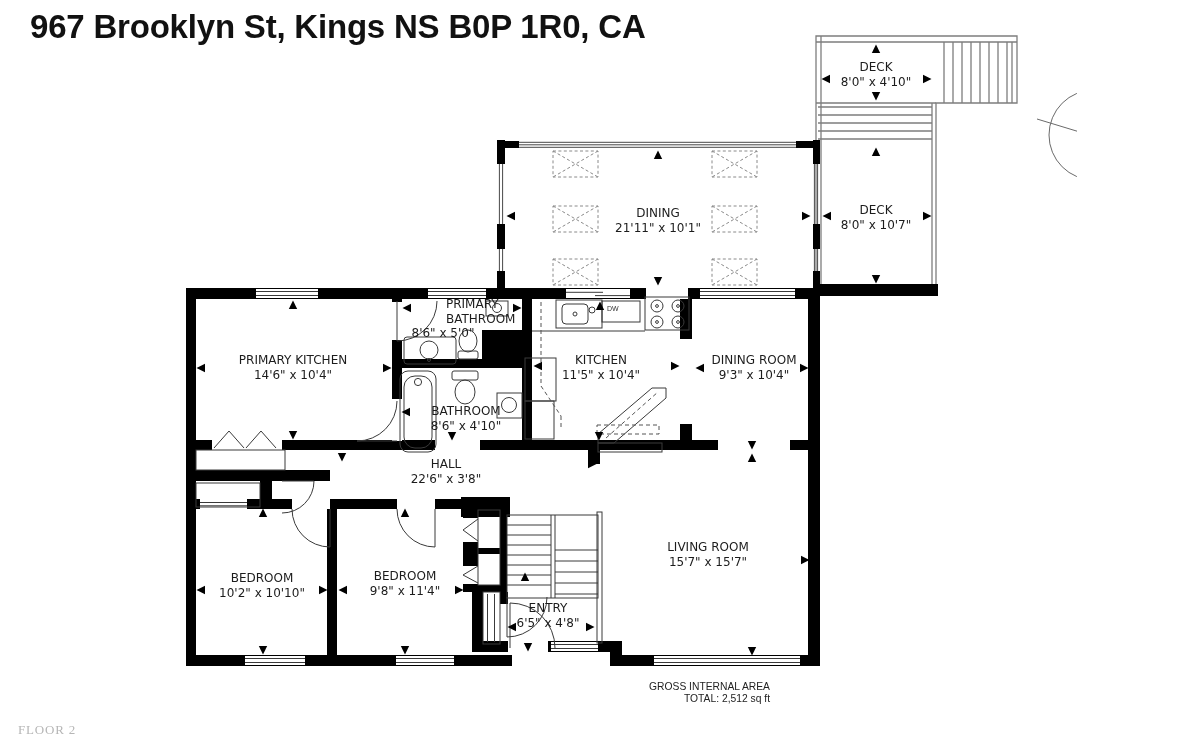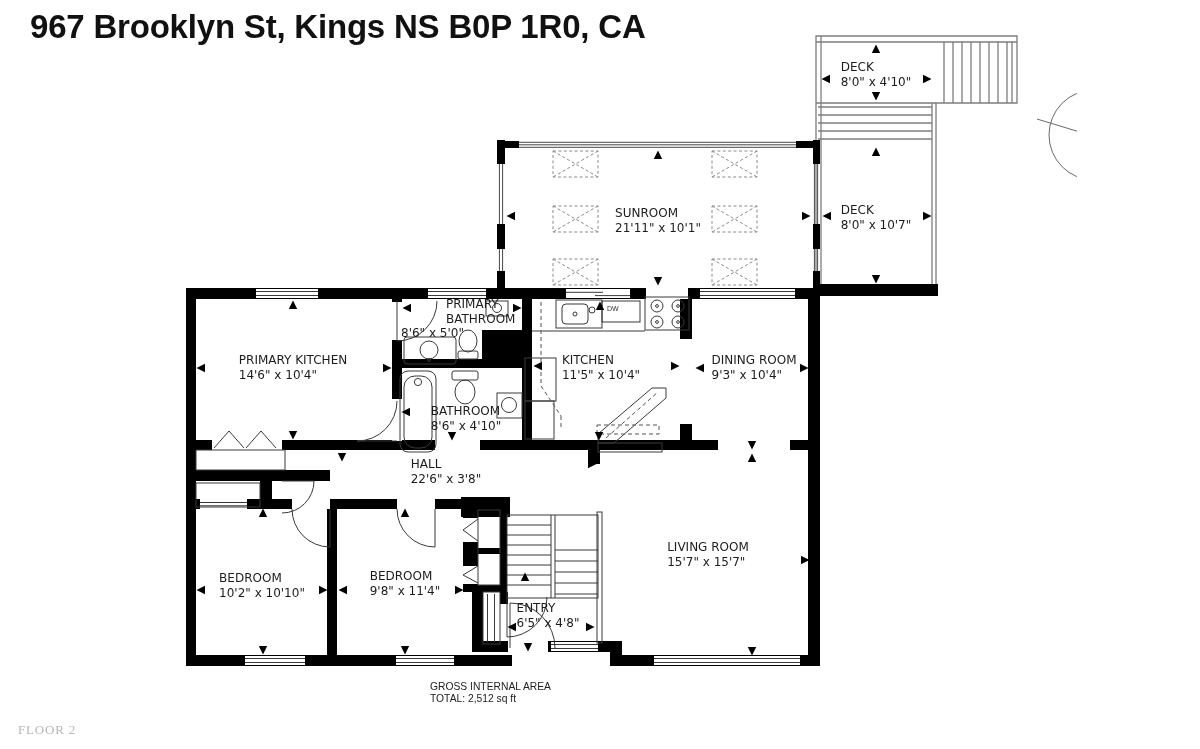--- a/index.html
+++ b/index.html
@@ -1,27 +1,27 @@
 <!DOCTYPE html>
 <html><head>
 <meta charset="utf-8">
 <style>
   html,body{margin:0;padding:0;background:#fff;}
   .canvas{position:relative;width:1077px;height:749px;background:#ffffff;overflow:hidden;
           font-family:"Liberation Sans",sans-serif;}
   .title{position:absolute;left:30px;top:8px;font-size:33px;font-weight:600;color:#111;
          letter-spacing:-0.2px;white-space:nowrap;}
   .plan-svg{position:absolute;left:0;top:0;}
-  .room-label{position:absolute;transform:translateX(-50%);text-align:left;
+  .room-label{position:absolute;transform:translateX(-50%);text-align:center;
               font-family:"DejaVu Sans","Liberation Sans",sans-serif;
               font-size:12px;line-height:14.5px;color:#1c1c1c;white-space:nowrap;z-index:5;}
   .room-label .rname,.room-label .rdims{display:block;}
   .room-label.wrap{white-space:normal;}
   .room-label.wrap .rname{white-space:normal;margin-left:45px;}
-  .footer{position:absolute;left:430px;top:681px;width:340px;text-align:left;
+  .footer{position:absolute;left:430px;top:681px;width:340px;text-align:right;
           font-size:10.3px;line-height:11.6px;color:#222;}
   .footer .muted{color:#c4c4c4;}
   .floor-label{position:absolute;left:18px;top:722px;font-size:13px;color:#b6b6b6;letter-spacing:0.8px;font-family:Liberation Serif, serif;}
   .logo{position:absolute;left:1126px;top:6px;width:74px;text-align:center;color:#a8a8ac;z-index:4;}
   .logo-row{display:flex;align-items:flex-end;justify-content:center;font-size:27px;font-weight:bold;
             line-height:26px;letter-spacing:0.5px;}
   .logo-row .roof{margin:0 -1px 1px -1px;}
   .logo-cap{font-size:4.6px;line-height:5.4px;letter-spacing:0.4px;color:#b4b4b7;margin-top:1px;}
 </style>
 </head>
@@ -332,21 +332,21 @@
 
   <div class="room-label" style="left:876px;top:60px">
     <span class="rname">DECK</span>
     <span class="rdims">8'0" x 4'10"</span>
   </div>
   <div class="room-label" style="left:876px;top:203px">
     <span class="rname">DECK</span>
     <span class="rdims">8'0" x 10'7"</span>
   </div>
   <div class="room-label" style="left:658px;top:206px">
-    <span class="rname">SUNROOM</span>
+    <span class="rname">DINING</span>
     <span class="rdims">21'11" x 10'1"</span>
   </div>
   <div class="room-label wrap" style="left:443px;top:297px;width:84px">
     <span class="rname">PRIMARY BATHROOM</span>
     <span class="rdims">8'6" x 5'0"</span>
   </div>
   <div class="room-label" style="left:293px;top:353px">
     <span class="rname">PRIMARY KITCHEN</span>
     <span class="rdims">14'6" x 10'4"</span>
   </div>

